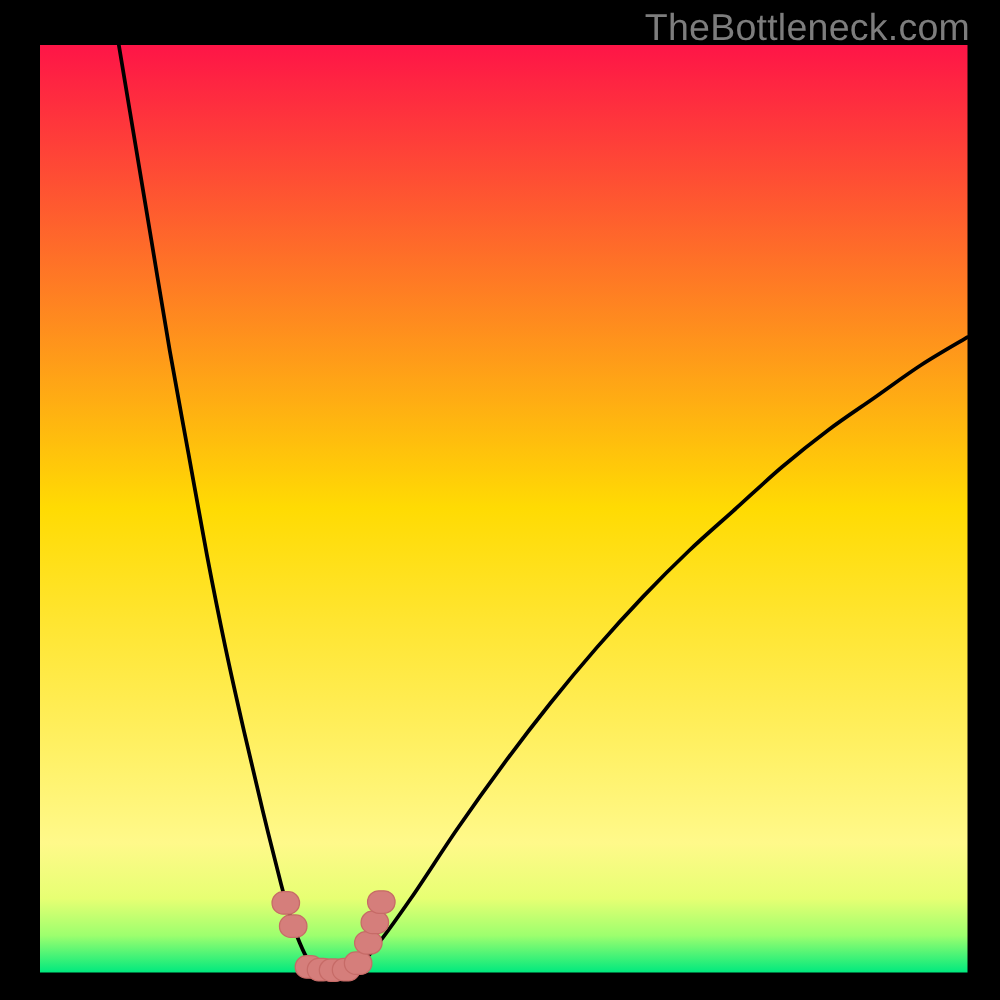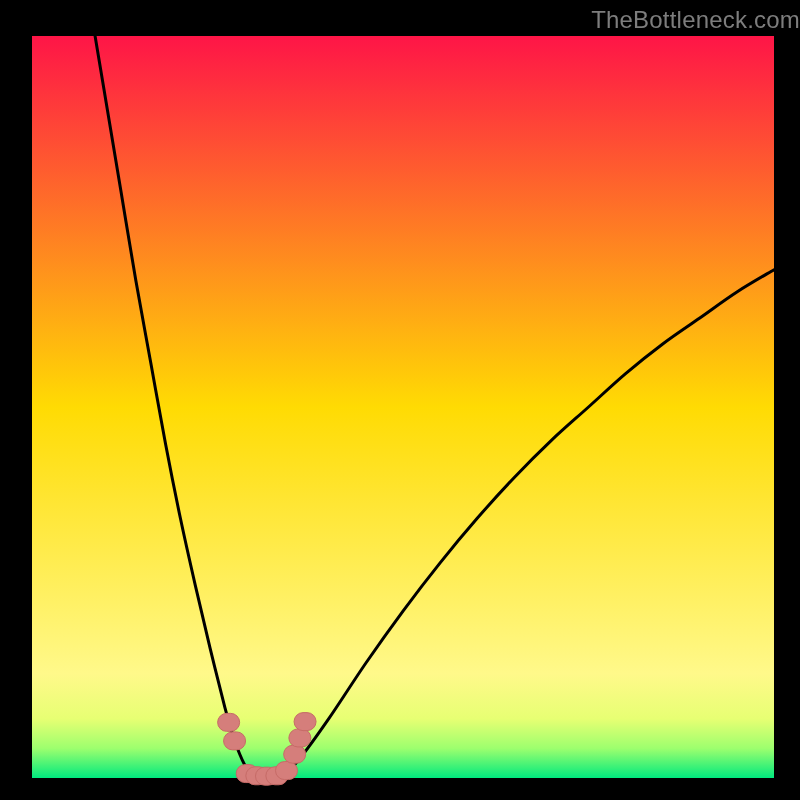--- a/index.html
+++ b/index.html
@@ -12,22 +12,22 @@
     font-family: Arial, Helvetica, sans-serif;
   }
   .frame {
     position: relative;
     width: 800px;
     height: 800px;
   }
   .watermark {
     position: absolute;
     top: 6px;
-    right: 0;
-    font-size: 24px;
+    right: 24px;
+    font-size: 30px;
     color: #7d7d7d;
     letter-spacing: 0.2px;
     font-weight: 400;
     user-select: none;
   }
   svg {
     display: block;
   }
 </style>
 </head>

